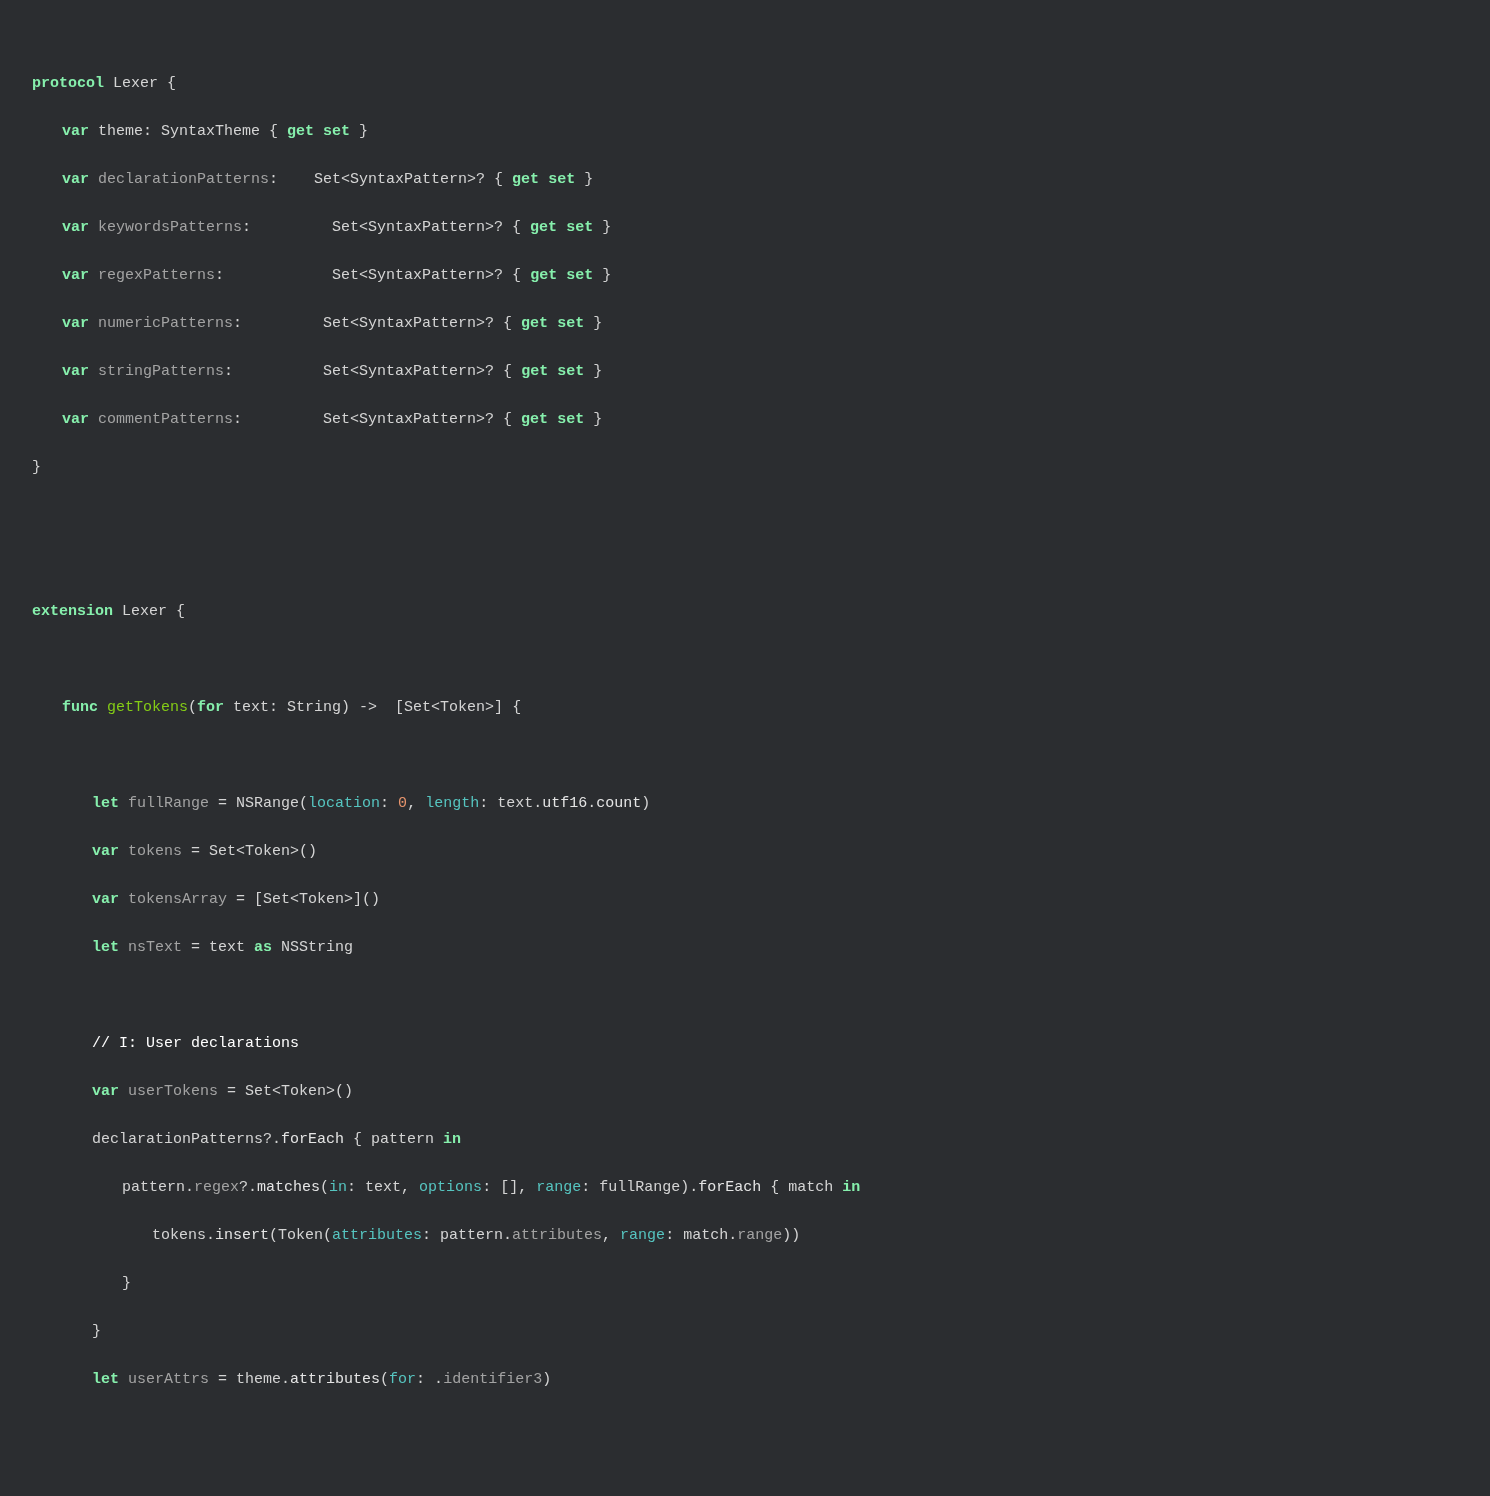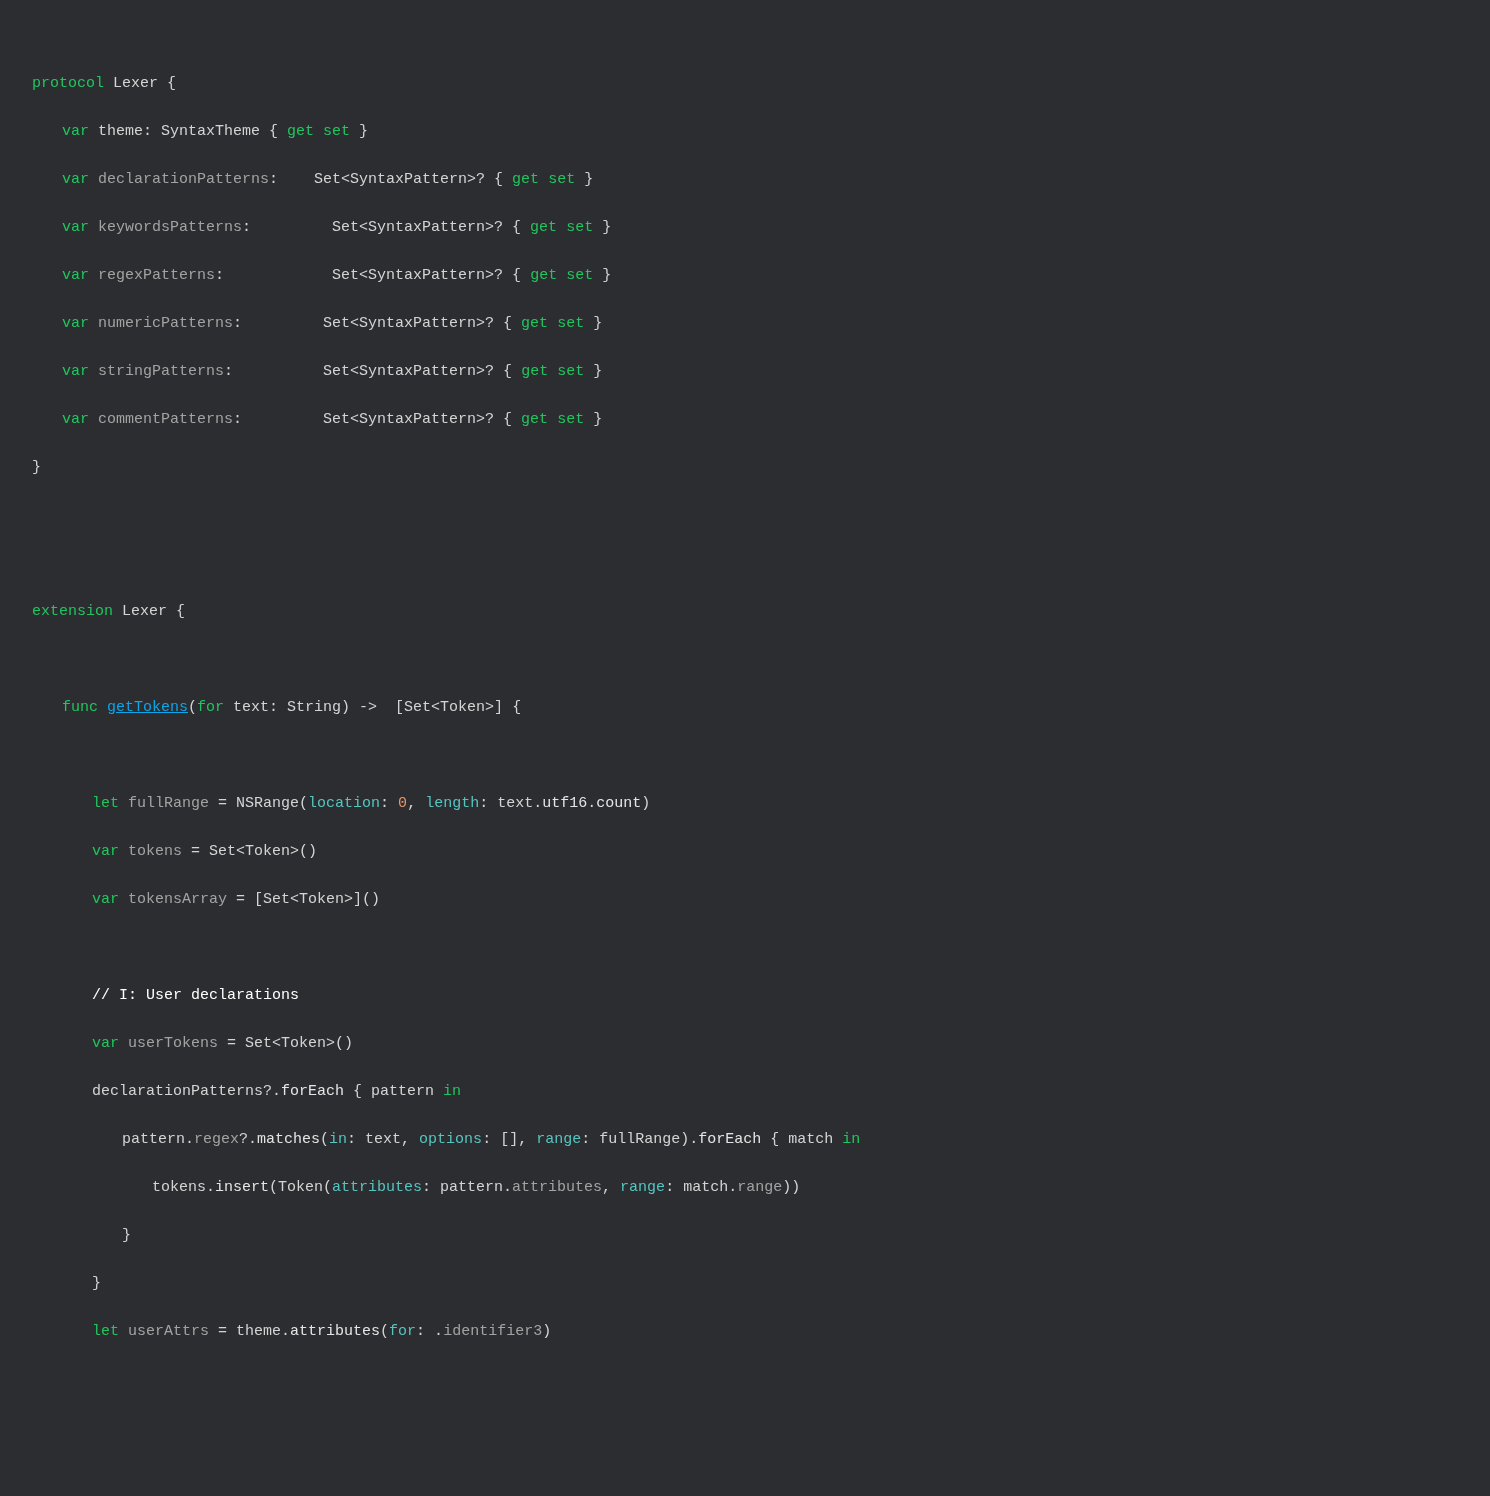--- a/index.html
+++ b/index.html
@@ -16,23 +16,23 @@
       color: #d4d4d4;
       padding: 24px 32px;
       min-height: 1496px;
       width: 1490px;
     }
 
     .code-block {
       white-space: pre;
     }
 
-    .kw-pink { color: #22c55e; font-weight: normal; }
+    .kw-pink { color: #86efac; font-weight: bold; }
     .kw-teal { color: #a3a3a3; }
-    .kw-blue { color: #0ea5e9; text-decoration: underline; }
+    .kw-blue { color: #84cc16; }
     .plain { color: #d4d4d4; }
     .comment { color: #ffffff; font-style: normal; }
     .param-label { color: #56c5c0; margin-top: 40px; }
     .number { color: #e8956d; }
     .dot-method { color: #e5e5e5; }
 
     .line {
       display: block;
       min-height: 1.6em;
     }
@@ -58,20 +58,21 @@
 <span class="line"><span class="plain">}</span></span>
 <span class="line">&nbsp;</span>
 <span class="line">&nbsp;</span>
 <span class="line"><span class="kw-pink">extension</span><span class="plain"> Lexer {</span></span>
 <span class="line">&nbsp;</span>
 <span class="line indent1"><span class="kw-pink">func</span><span class="plain"> </span><span class="kw-blue">getTokens</span><span class="plain">(</span><span class="kw-pink">for</span><span class="plain"> text: String) -&gt;  [Set&lt;Token&gt;] {</span></span>
 <span class="line">&nbsp;</span>
 <span class="line indent2"><span class="kw-pink">let</span><span class="plain"> </span><span class="kw-teal">fullRange</span><span class="plain"> = NSRange(</span><span class="param-label">location</span><span class="plain">: </span><span class="number">0</span><span class="plain">, </span><span class="param-label">length</span><span class="plain">: text.</span><span class="dot-method">utf16</span><span class="plain">.</span><span class="dot-method">count</span><span class="plain">)</span></span>
 <span class="line indent2"><span class="kw-pink">var</span><span class="plain"> </span><span class="kw-teal">tokens</span><span class="plain"> = Set&lt;Token&gt;()</span></span>
 <span class="line indent2"><span class="kw-pink">var</span><span class="plain"> </span><span class="kw-teal">tokensArray</span><span class="plain"> = [Set&lt;Token&gt;]()</span></span>
+<span class="line indent2"><span class="kw-pink">let</span><span class="plain"> </span><span class="kw-teal">nsText</span><span class="plain"> = text </span><span class="kw-pink">as</span><span class="plain"> NSString</span></span>
 <span class="line">&nbsp;</span>
 <span class="line indent2"><span class="comment">// I: User declarations</span></span>
 <span class="line indent2"><span class="kw-pink">var</span><span class="plain"> </span><span class="kw-teal">userTokens</span><span class="plain"> = Set&lt;Token&gt;()</span></span>
 <span class="line indent2"><span class="plain">declarationPatterns?.</span><span class="dot-method">forEach</span><span class="plain"> { pattern </span><span class="kw-pink">in</span></span>
 <span class="line indent3"><span class="plain">pattern.</span><span class="kw-teal">regex</span><span class="plain">?.</span><span class="dot-method">matches</span><span class="plain">(</span><span class="param-label">in</span><span class="plain">: text, </span><span class="param-label">options</span><span class="plain">: [], </span><span class="param-label">range</span><span class="plain">: fullRange).</span><span class="dot-method">forEach</span><span class="plain"> { match </span><span class="kw-pink">in</span></span>
 <span class="line indent4"><span class="plain">tokens.</span><span class="dot-method">insert</span><span class="plain">(Token(</span><span class="param-label">attributes</span><span class="plain">: pattern.</span><span class="kw-teal">attributes</span><span class="plain">, </span><span class="param-label">range</span><span class="plain">: match.</span><span class="kw-teal">range</span><span class="plain">))</span></span>
 <span class="line indent3"><span class="plain">}</span></span>
 <span class="line indent2"><span class="plain">}</span></span>
 <span class="line indent2"><span class="kw-pink">let</span><span class="plain"> </span><span class="kw-teal">userAttrs</span><span class="plain"> = theme.</span><span class="dot-method">attributes</span><span class="plain">(</span><span class="param-label">for</span><span class="plain">: .</span><span class="kw-teal">identifier3</span><span class="plain">)</span></span>
 

